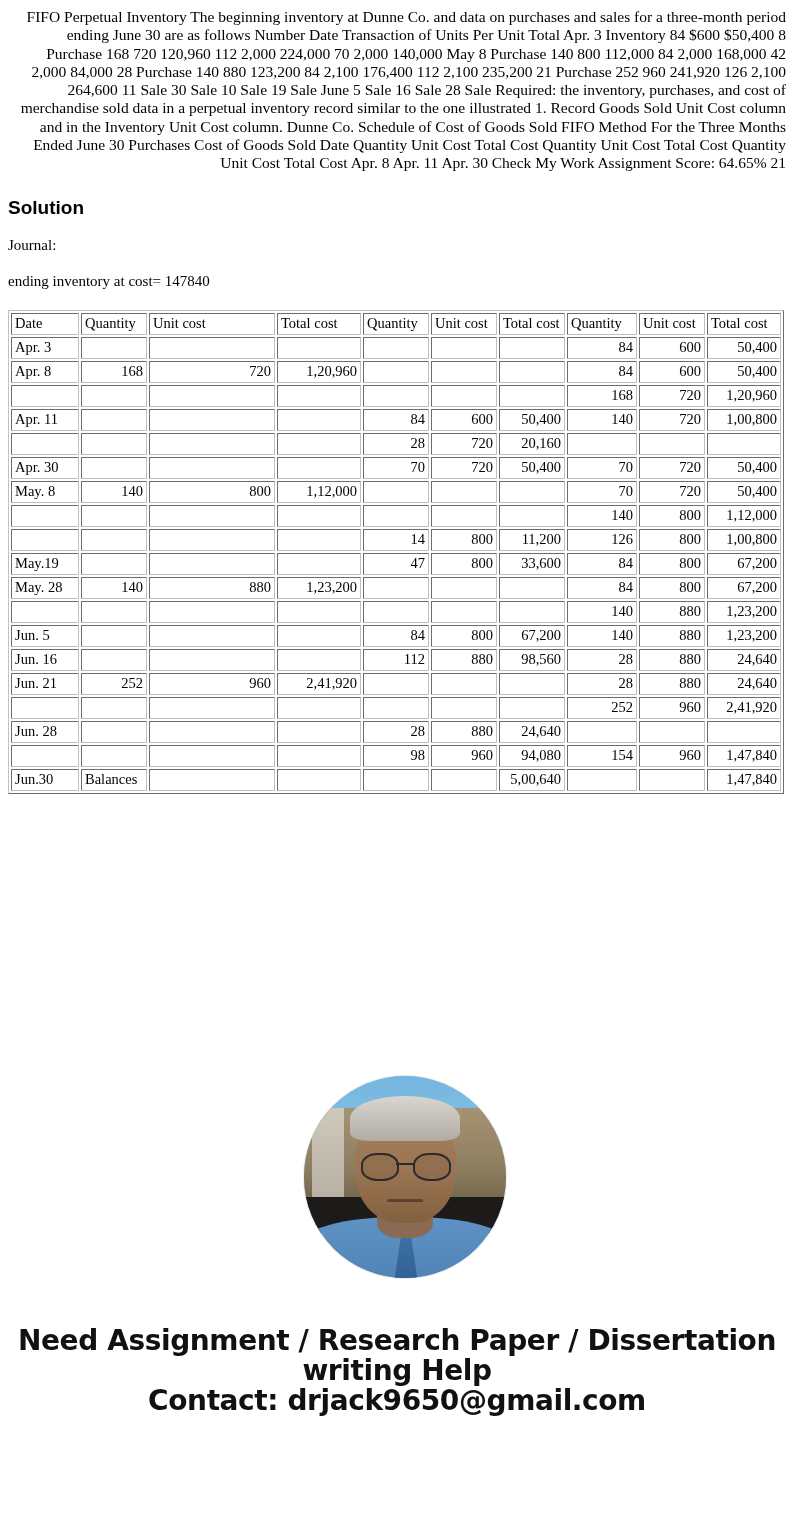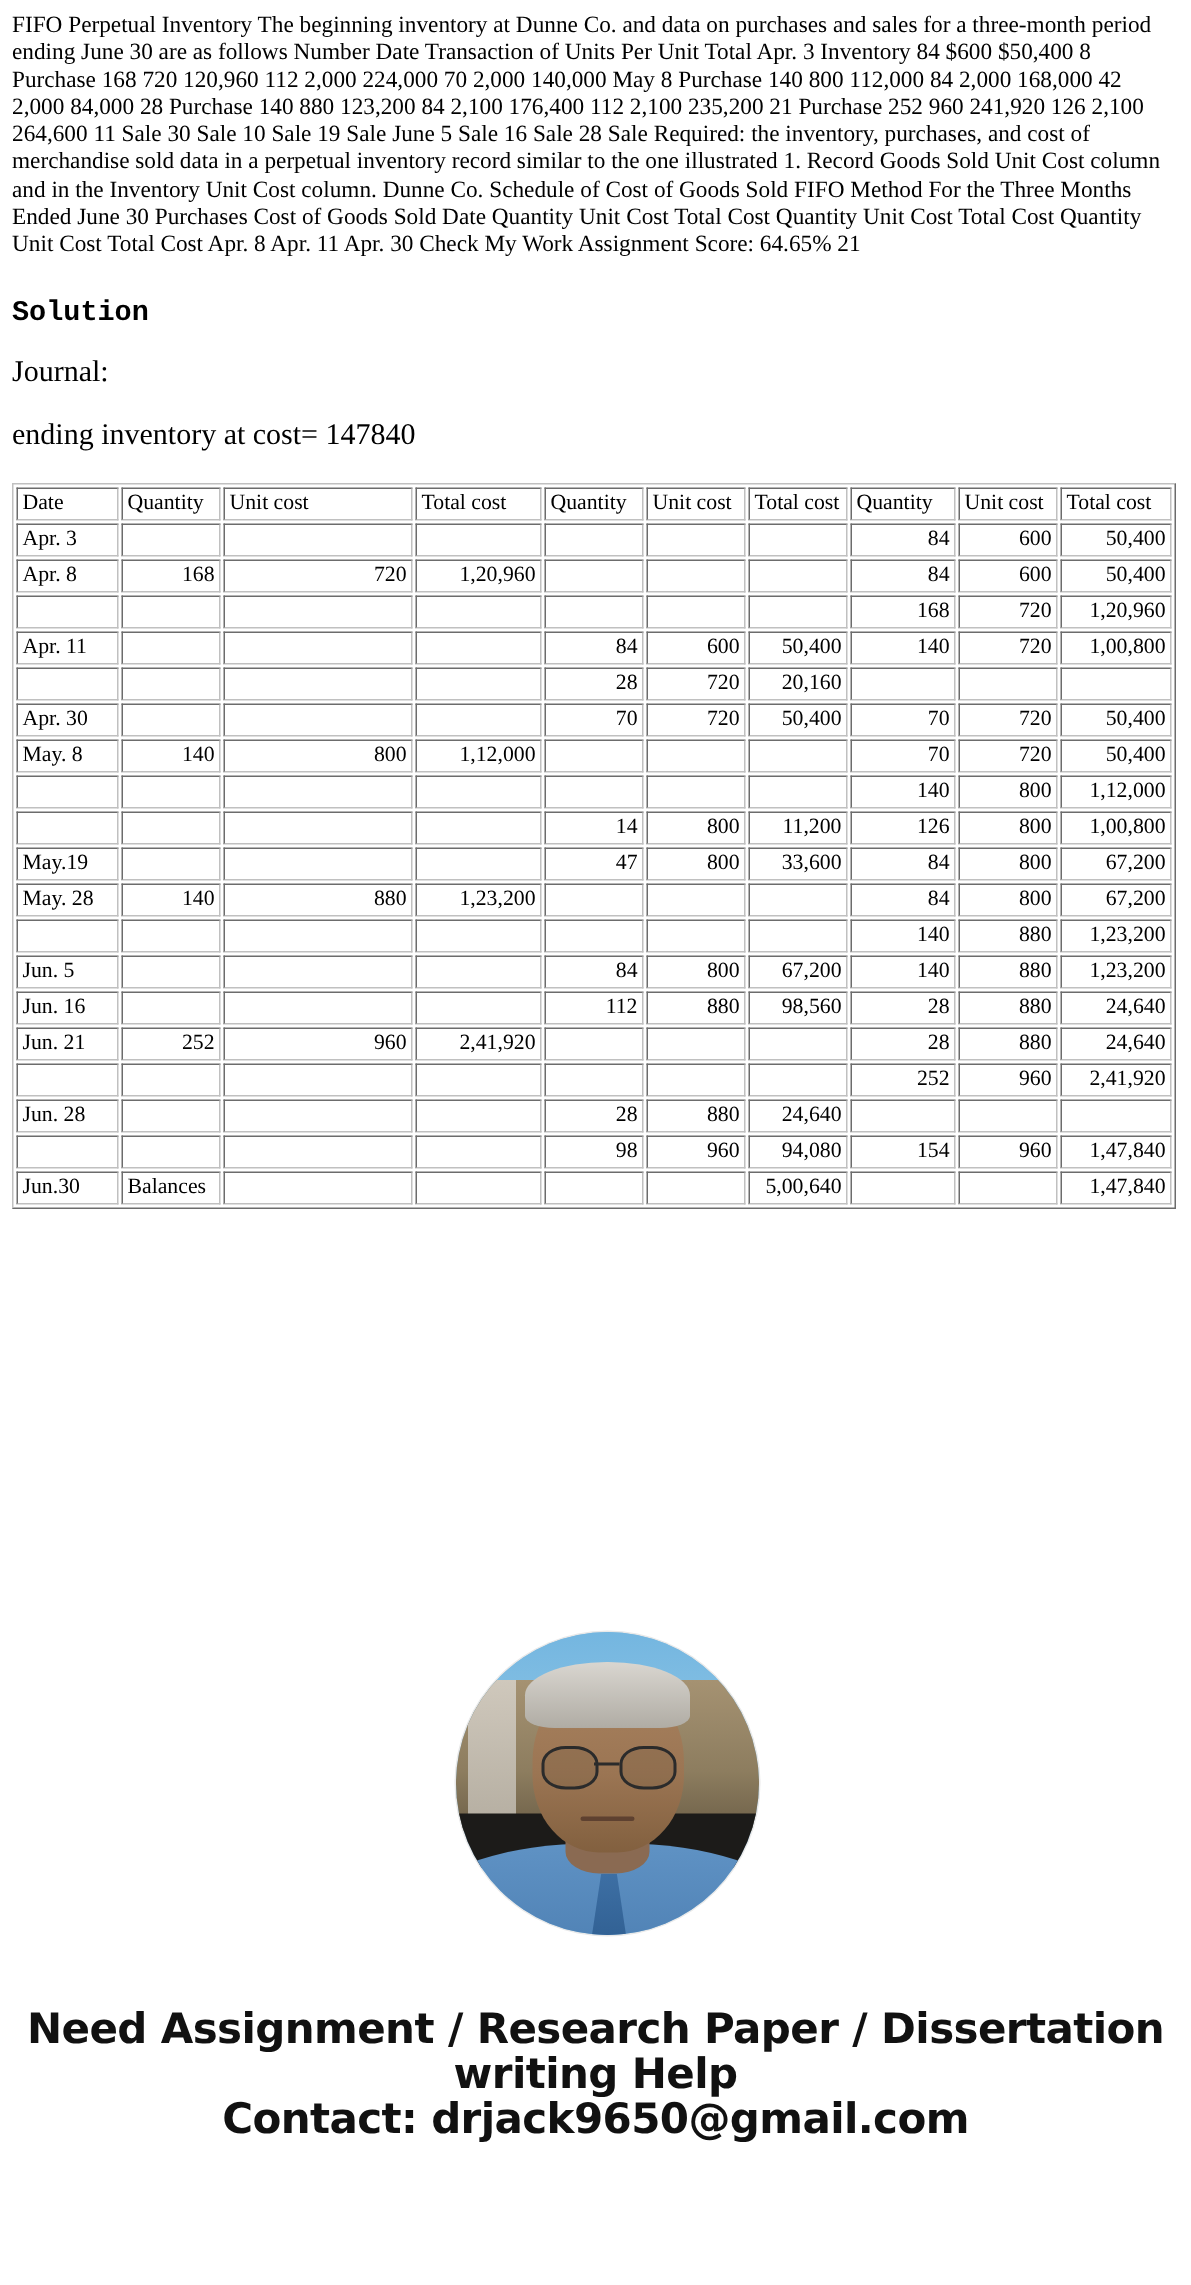--- a/index.html
+++ b/index.html
@@ -13,33 +13,33 @@
     color: #000000;
   }
   .page {
     width: 794px;
     box-sizing: border-box;
     padding: 0 8px;
   }
   .problem-text {
     font-size: 15.5px;
     line-height: 1.18;
-    text-align: left;
+    text-align: right;
     margin: 8px 0 0 0;
     padding: 0;
   }
   h2.solution-heading {
-    font-family: Liberation Mono, monospace;
+    font-family: Liberation Sans, sans-serif;
     font-size: 19px;
     font-weight: bold;
     margin: 24px 0 18px 0;
     padding: 0;
   }
   p.note {
-    font-size: 20px;
+    font-size: 15px;
     line-height: 1.18;
     margin: 0 0 19px 0;
     padding: 0;
   }
   
   table.inv {
     border-collapse: separate;
     border-spacing: 2px;
     border: 1px outset #c0c0c0;
     font-size: 14.5px;

